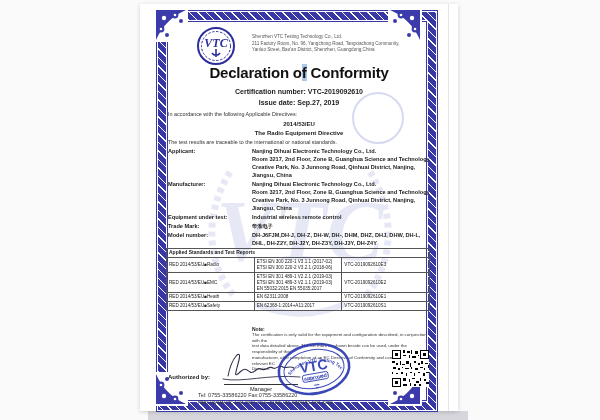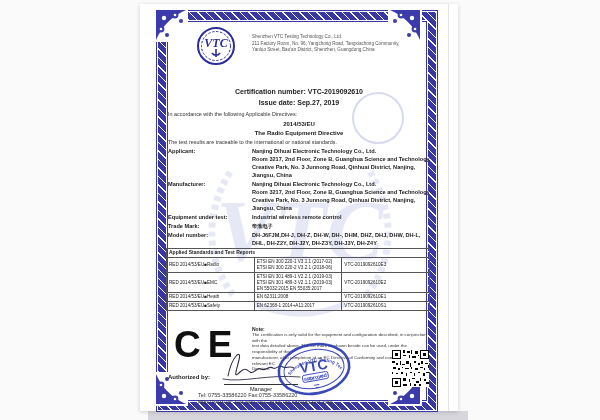--- a/index.html
+++ b/index.html
@@ -141,20 +141,21 @@
     <circle cx="20" cy="20" r="14.5" fill="none" stroke="#2d2d9c" stroke-width="1" stroke-dasharray="2.4 1.6"></circle>
     <text x="20" y="21" text-anchor="middle" font-family="Liberation Serif, serif" font-weight="bold" font-style="italic" font-size="12" fill="#2d2d9c">VTC</text>
     <path d="M20,23 L20,31 M16,27 C18,30 22,30 24,27" fill="none" stroke="#2d2d9c" stroke-width="1.6"></path>
   </svg>
   <div class="head-lines">
     <div>Shenzhen VTC Testing Technology Co., Ltd.</div>
     <div>211 Factory Room, No. 96, Yangchong Road, Tangxiachong Community,</div>
     <div>Yanluo Street, Bao'an District, Shenzhen, Guangdong,China</div>
   </div>
 
+  <div class="title"><span>Declaration o</span><span class="hl">f</span><span> Conformity</span></div>
 
   <div class="certline certnum">Certification number: VTC-2019092610</div>
   <div class="certline issuedate">Issue date: Sep.27, 2019</div>
 
   <div class="smalltext" style="left:28px;top:107px;">In accordance with the following Applicable Directives:</div>
   <div class="centerbold" style="top:117px;">2014/53/EU</div>
   <div class="centerbold" style="top:126px;">The Radio Equipment Directive</div>
   <div class="smalltext" style="left:28px;top:135px;">The test results are traceable to the international or national standards.</div>
 
   <div class="flabel" style="top:144px;">Applicant:</div>
@@ -213,21 +214,20 @@
         <td class="c1">RED 2014/53/EU■Safety</td>
         <td class="c2">
           <div>EN 62368-1:2014+A11:2017</div>
         </td>
         <td class="c3">VTC-2019092610S1</td>
       </tr>
     </tbody>
       </table>
   </div>
 
-  <div class="ce">CE</div>
   <div class="note">
     <div class="ntitle">Note:</div>
     <div class="nline">The certification is only valid for the equipment and configuration described, in conjunction with the</div>
     <div class="nline">test data detailed above. The CE mark as shown beside can be used, under the responsibility of the</div>
     <div class="nline">manufacturer, after completion of an EC Directive of Conformity and compliance with all relevant EC</div>
     <div class="nline">Directive.</div>
   </div>
 
   <div class="auth">Authorized by:</div>
   <svg class="sig" viewBox="0 0 84 38">

